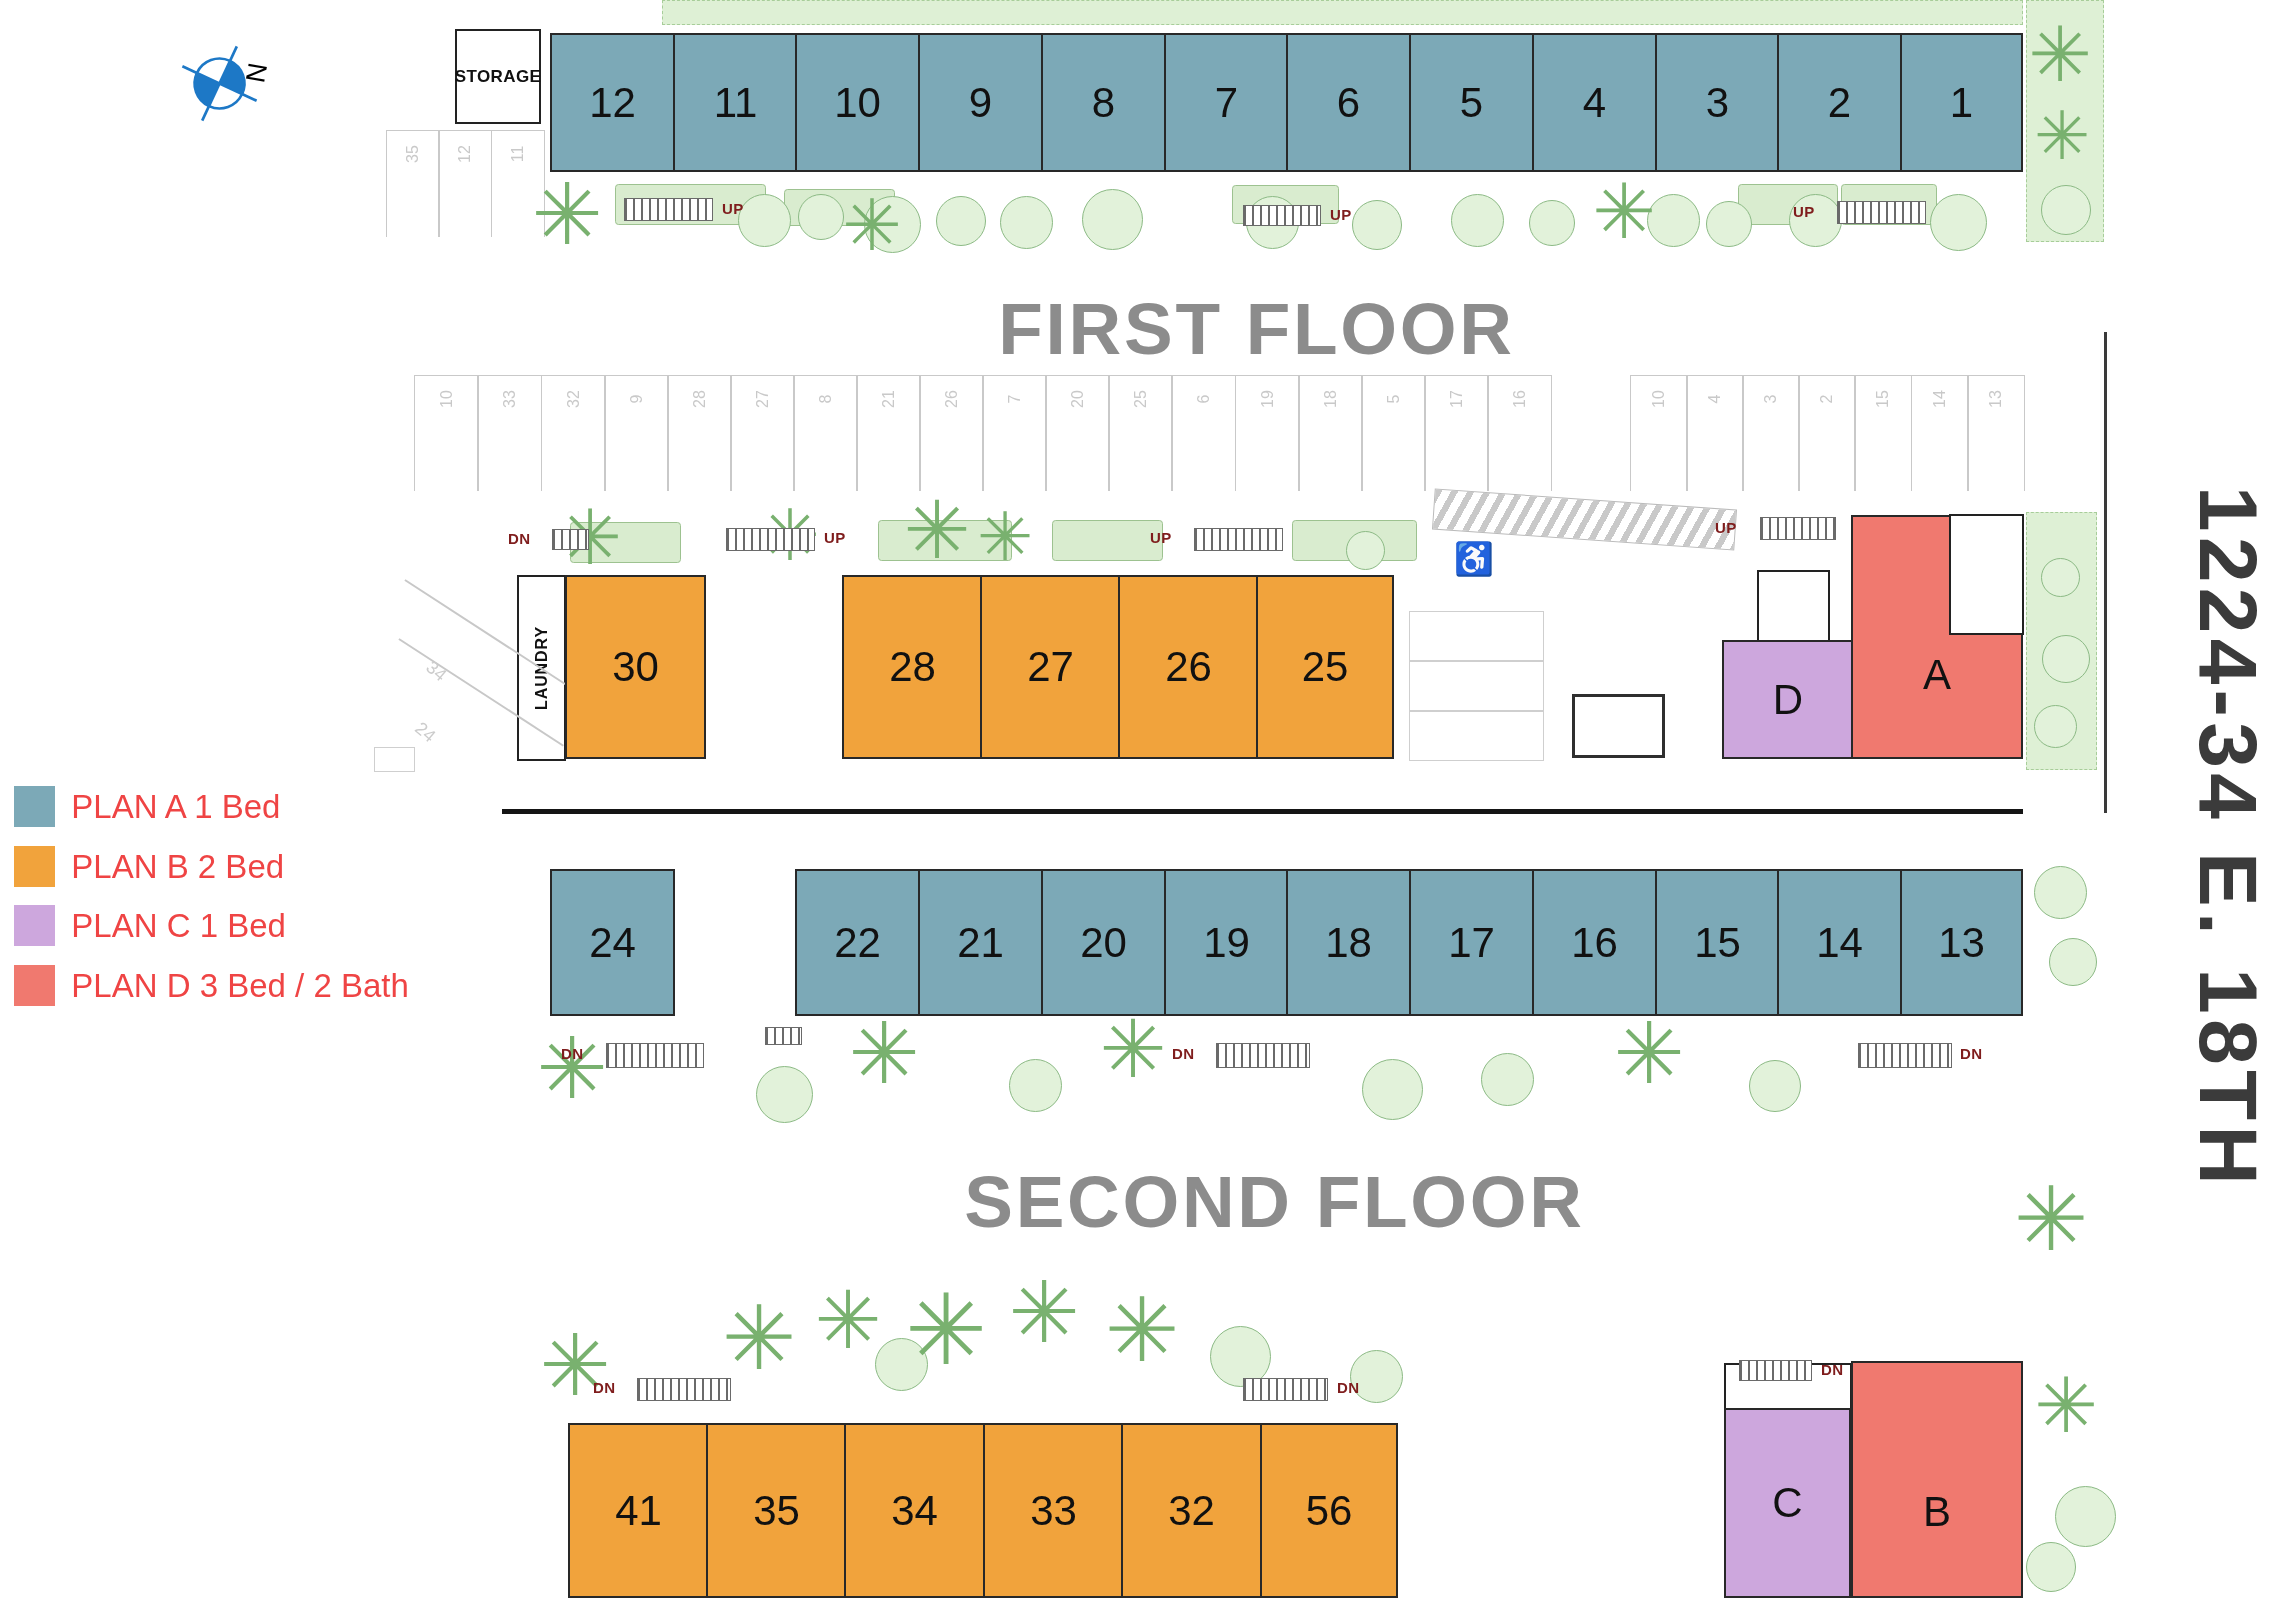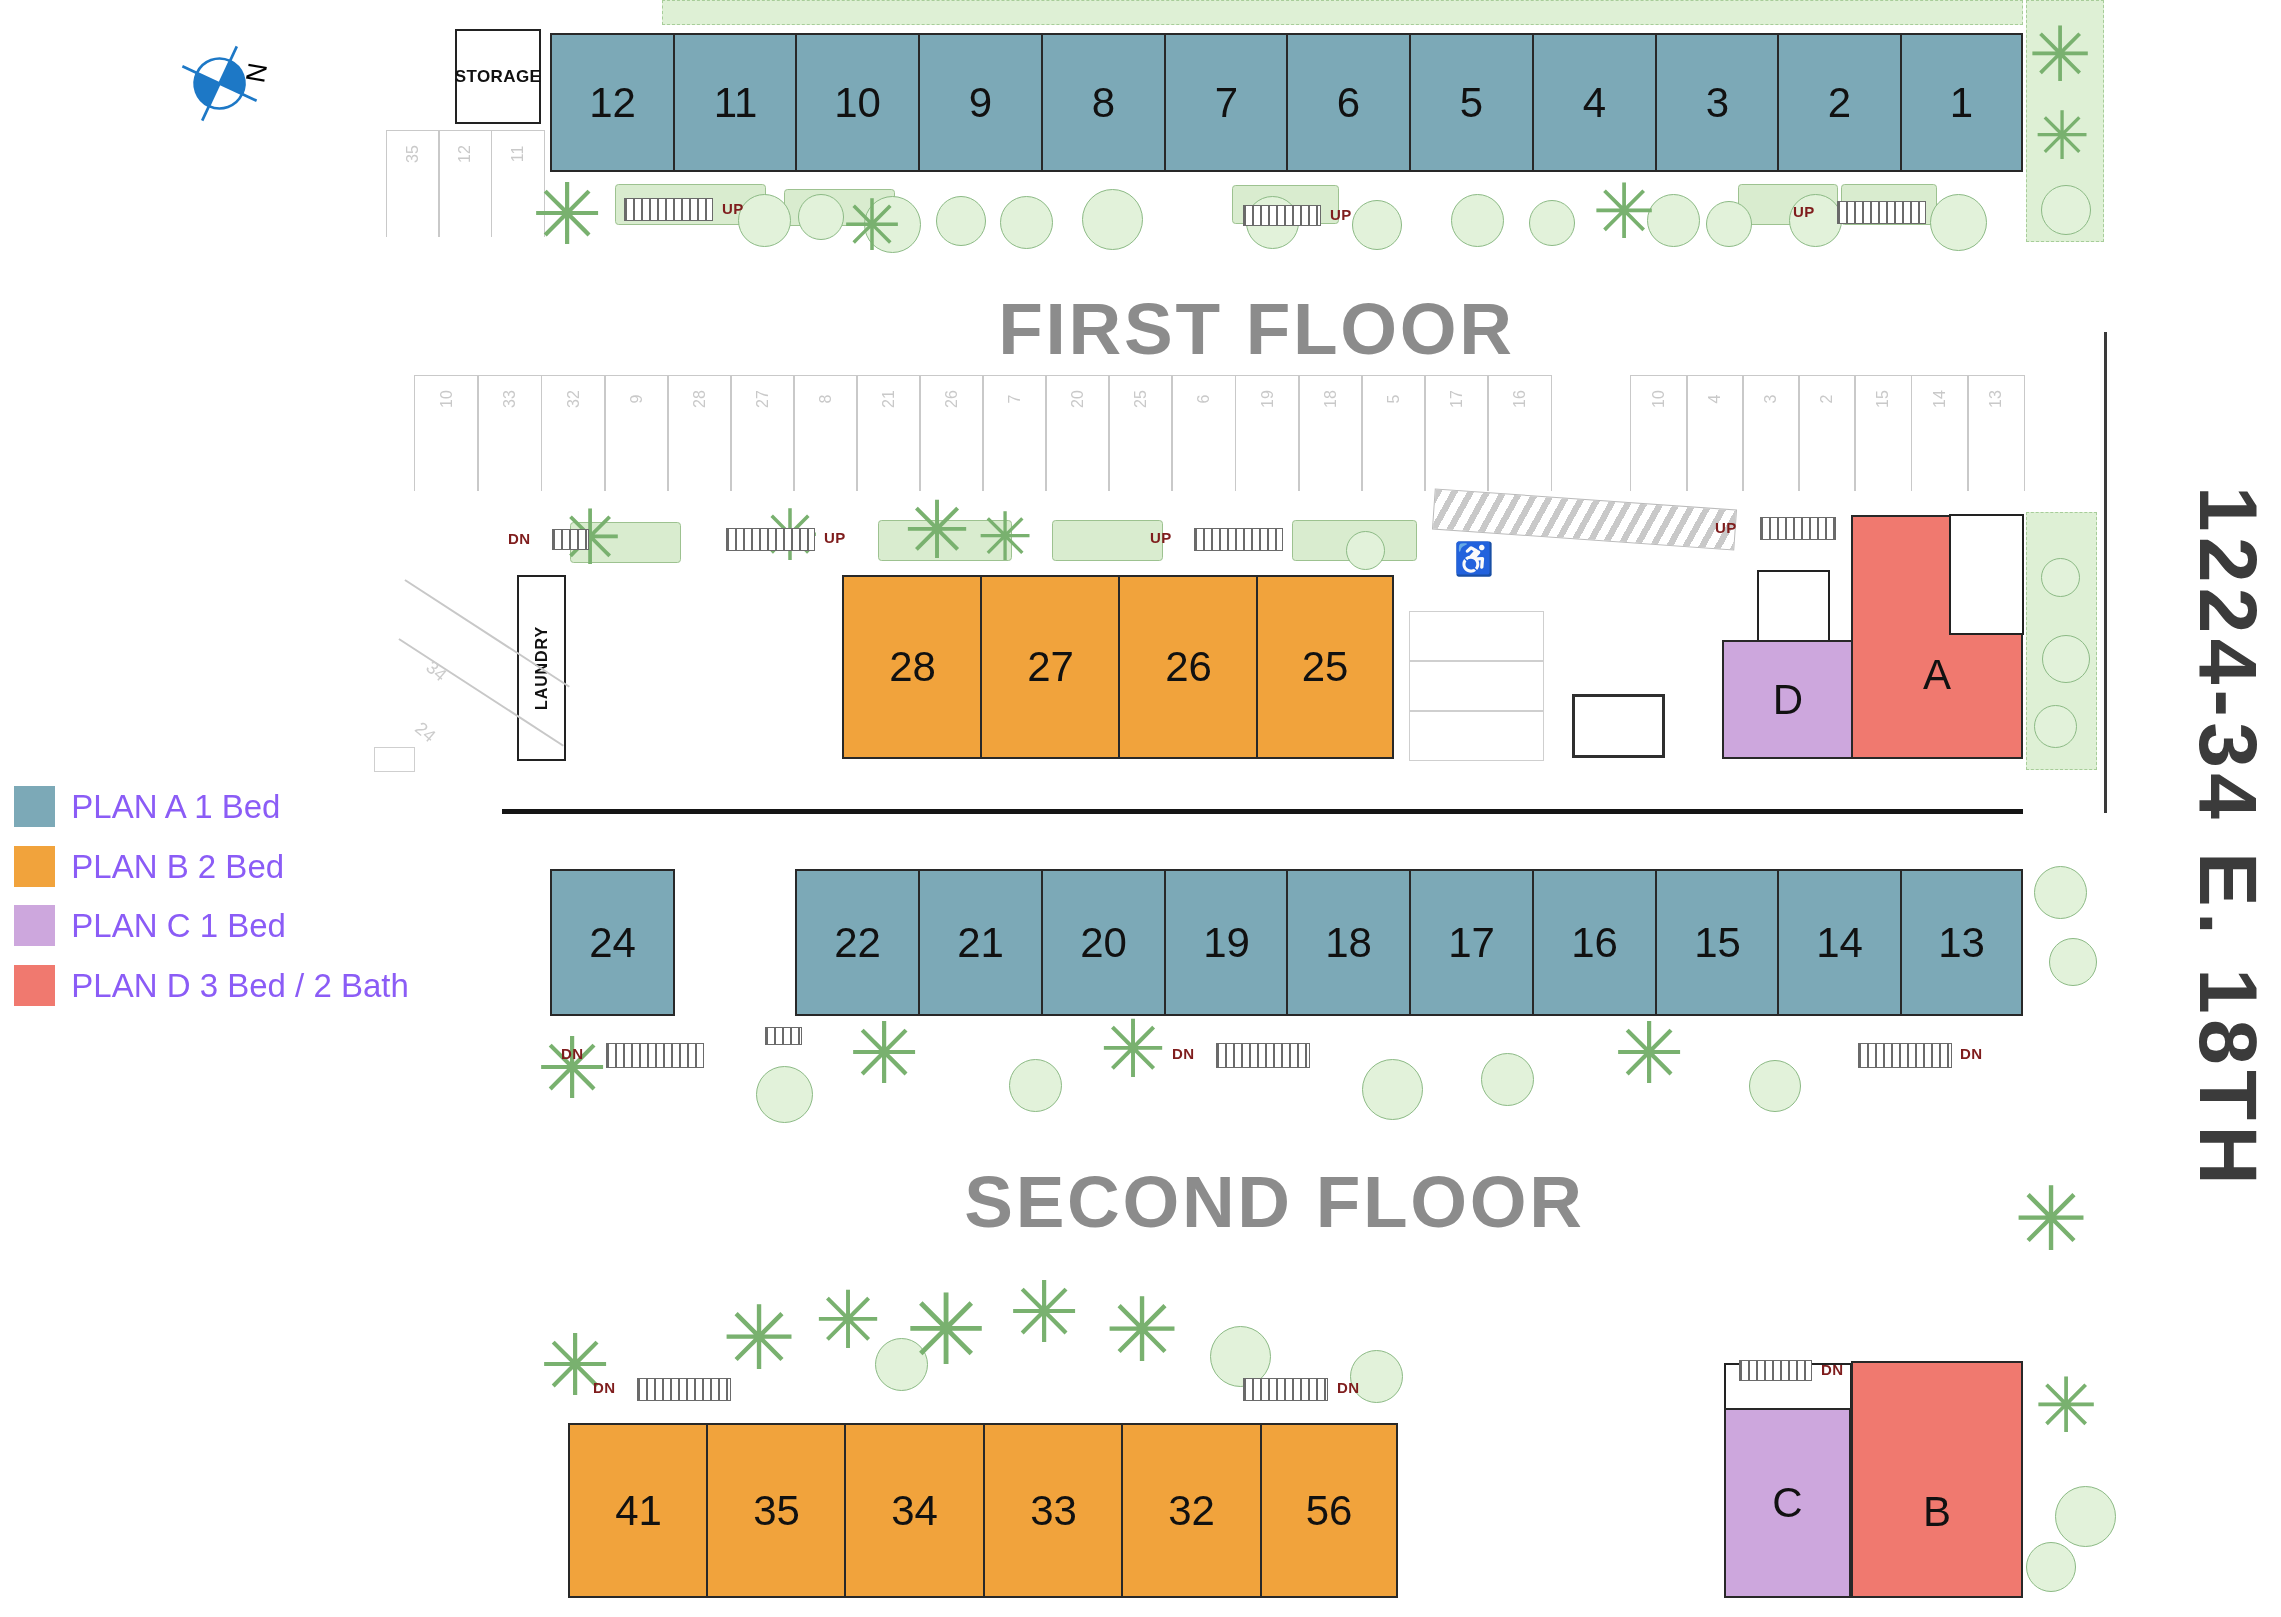--- a/index.html
+++ b/index.html
@@ -28,21 +28,21 @@
   .divider{position:absolute;background:#151515;}
   .storage{display:flex;align-items:center;justify-content:center;}
   .storage-label{font-size:17px;font-weight:bold;letter-spacing:0.4px;}
   .laundry{display:flex;align-items:center;justify-content:center;}
   .laundry-label{font-size:16px;font-weight:bold;transform:rotate(-90deg);letter-spacing:0.9px;white-space:nowrap;}
   .vtitle{position:absolute;left:1809px;top:789px;width:838px;height:98px;transform:rotate(90deg);
           font-size:82px;font-weight:bold;letter-spacing:5.3px;color:#3B3B3B;text-align:center;
           line-height:98px;white-space:nowrap;}
   .legend-row{position:absolute;display:flex;align-items:center;gap:16px;height:41px;}
   .legend-swatch{width:41px;height:41px;flex:0 0 41px;}
-  .legend-label{font-size:33px;color:#8b5cf6;white-space:nowrap;}
+  .legend-label{font-size:33px;color:#ef4444;white-space:nowrap;}
   .disclaimer{position:absolute;left:102px;top:1565px;font-size:14.3px;color:#111;line-height:1.4;}
   .north-label{position:absolute;left:246px;top:57px;font-size:27px;transform:rotate(100deg);color:#000;}
   .crosswalk{position:absolute;left:1433px;top:499px;width:303px;height:41px;transform:rotate(4deg);
              background:repeating-linear-gradient(115deg,#C9C9C9 0 6.2px,#fff 6.2px 14.3px);
              border:1.3px solid #BBB;box-sizing:border-box;}
   .wheelchair{position:absolute;left:1454px;top:540px;font-size:32px;color:#4a4a4a;}
   .propline{position:absolute;background:#3a3a3a;}
   .dline{position:absolute;background:#C8C8C8;height:1.8px;transform-origin:left center;}
   .angled-num{position:absolute;color:#CCC;font-size:18px;transform:rotate(40deg);}
   .pstall-h{position:absolute;border:1.8px solid #CFCFCF;box-sizing:border-box;}
@@ -118,20 +118,21 @@
     <div class="unit plan-a" style="left: 795px; top: 33px; width: 125px; height: 139px;">10</div>
     <div class="unit plan-a" style="left: 918px; top: 33px; width: 125px; height: 139px;">9</div>
     <div class="unit plan-a" style="left: 1041px; top: 33px; width: 125px; height: 139px;">8</div>
     <div class="unit plan-a" style="left: 1164px; top: 33px; width: 125px; height: 139px;">7</div>
     <div class="unit plan-a" style="left: 1286px; top: 33px; width: 125px; height: 139px;">6</div>
     <div class="unit plan-a" style="left: 1409px; top: 33px; width: 125px; height: 139px;">5</div>
     <div class="unit plan-a" style="left: 1532px; top: 33px; width: 125px; height: 139px;">4</div>
     <div class="unit plan-a" style="left: 1655px; top: 33px; width: 125px; height: 139px;">3</div>
     <div class="unit plan-a" style="left: 1777px; top: 33px; width: 125px; height: 139px;">2</div>
     <div class="unit plan-a" style="left: 1900px; top: 33px; width: 123px; height: 139px;">1</div>
+    <div class="unit plan-b" style="left: 565px; top: 575px; width: 141px; height: 184px;">30</div>
     <div class="unit plan-b" style="left: 842px; top: 575px; width: 141px; height: 184px;">28</div>
     <div class="unit plan-b" style="left: 980px; top: 575px; width: 141px; height: 184px;">27</div>
     <div class="unit plan-b" style="left: 1118px; top: 575px; width: 141px; height: 184px;">26</div>
     <div class="unit plan-b" style="left: 1256px; top: 575px; width: 138px; height: 184px;">25</div>
     <div class="unit plan-a" style="left: 550px; top: 869px; width: 125px; height: 147px;">24</div>
     <div class="unit plan-a" style="left: 795px; top: 869px; width: 125px; height: 147px;">22</div>
     <div class="unit plan-a" style="left: 918px; top: 869px; width: 125px; height: 147px;">21</div>
     <div class="unit plan-a" style="left: 1041px; top: 869px; width: 125px; height: 147px;">20</div>
     <div class="unit plan-a" style="left: 1164px; top: 869px; width: 125px; height: 147px;">19</div>
     <div class="unit plan-a" style="left: 1286px; top: 869px; width: 125px; height: 147px;">18</div>

